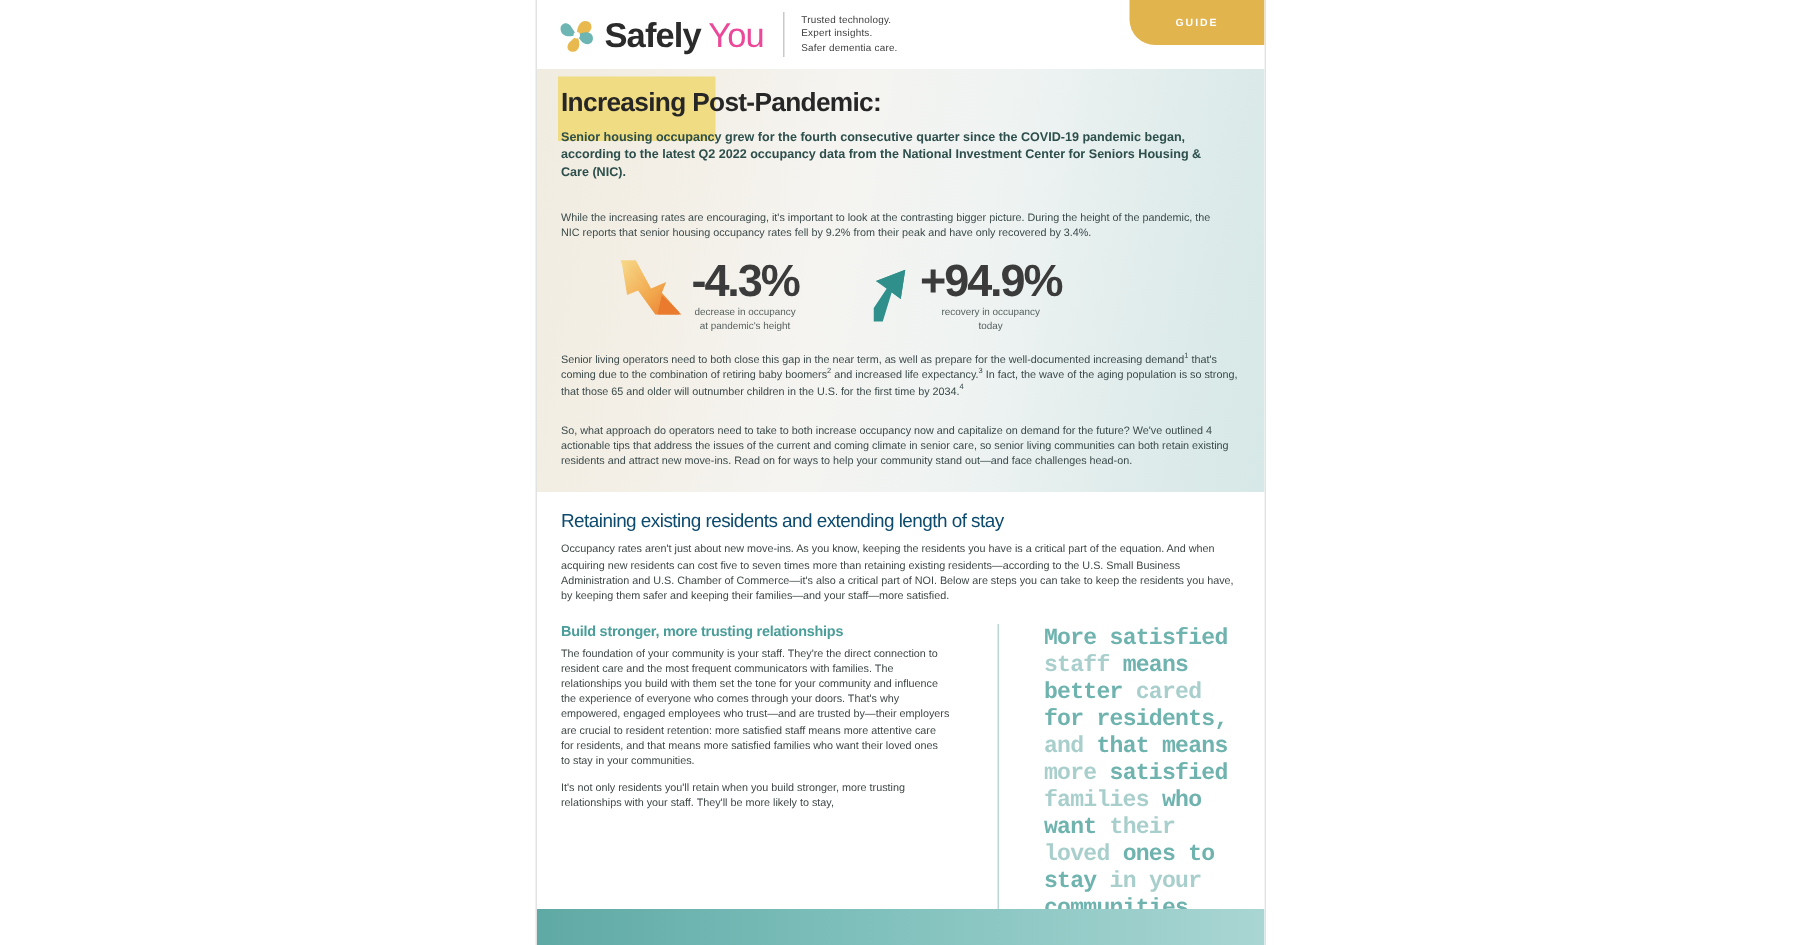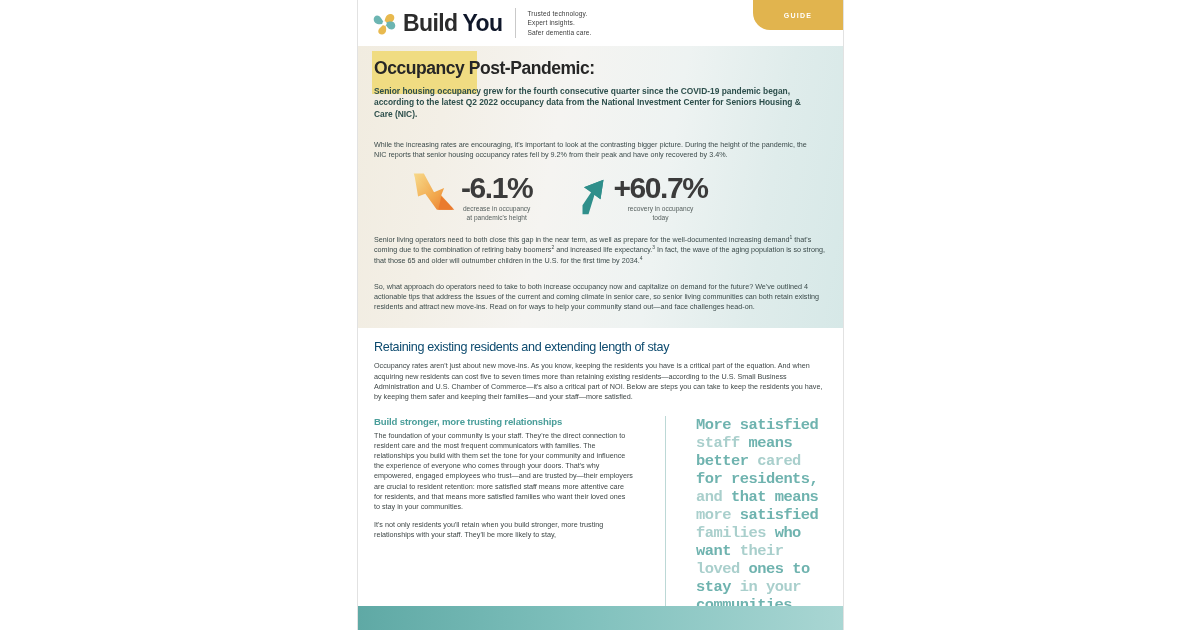--- a/index.html
+++ b/index.html
@@ -34,21 +34,21 @@
   }
   .logo-mark { width: 27px; height: 27px; flex: 0 0 27px; }
   .wordmark {
     margin-left: 5px;
     display: flex;
     align-items: baseline;
     font-weight: 700;
     letter-spacing: -0.6px;
   }
   .wm-safely { font-size: 23px; color: #2b2b2b; }
-  .wm-you { font-size: 23px; color: #0f172a; margin-left: 5px; font-weight: 700; }
+  .wm-you { font-size: 23px; color: #ec4899; margin-left: 5px; font-weight: 400; }
   .tag-sep {
     width: 1px; height: 30px; background: #c9c9c9;
     margin: 0 11px 0 13px;
   }
   .tagline {
     font-size: 6.6px; line-height: 9.4px;
     color: #3d3d3d; letter-spacing: 0.15px;
   }
   .guide-badge {
     position: absolute; right: 0; top: 0;
@@ -185,37 +185,37 @@
           <g>
             <path d="M50 50 C50 24 62 10 78 16 C90 21 90 40 72 48 Z" fill="#e8b94e"></path>
             <path d="M50 50 C72 37 90 42 90 58 C90 72 72 79 60 63 Z" fill="#6cb5b2"></path>
             <path d="M50 50 C62 72 56 90 41 91 C27 92 20 75 37 63 Z" fill="#e8b94e"></path>
             <path d="M50 50 C26 57 11 50 10 35 C9 21 27 13 37 30 Z" fill="#6cb5b2"></path>
             <circle cx="50" cy="50" r="8" fill="#ffffff"></circle>
           </g>
         </svg>
       </span>
       <span class="wordmark">
-        <span class="wm-safely">Build</span>
+        <span class="wm-safely">Safely</span>
         <span class="wm-you">You</span>
       </span>
       <span class="tag-sep"></span>
       <span class="tagline">
         <div>Trusted technology.</div>
         <div>Expert insights.</div>
         <div>Safer dementia care.</div>
       </span>
       <span class="guide-badge">GUIDE</span>
     </div>
 
     <div class="hero">
       <div class="title-hl"></div>
 
       <h1 class="title">
-        <span>Occupancy</span><span class="lite"> Post-Pandemic:</span><br>
+        <span>Increasing</span><span class="lite"> Post-Pandemic:</span><br>
       </h1>
 
       <p class="deck">Senior housing occupancy grew for the fourth consecutive quarter since the COVID-19 pandemic began, according to the latest Q2 2022 occupancy data from the National Investment Center for Seniors Housing &amp; Care (NIC).</p>
       <p class="hero-body">While the increasing rates are encouraging, it's important to look at the contrasting bigger picture. During the height of the pandemic, the NIC reports that senior housing occupancy rates fell by 9.2% from their peak and have only recovered by 3.4%.</p>
 
       <div class="stats">
 
         <div class="stat">
           <span class="stat-arrow">
             <svg viewBox="0 0 60 58" width="44" height="42" aria-hidden="true">
@@ -225,37 +225,37 @@
                   <stop offset="55%" stop-color="#f2a94e"></stop>
                   <stop offset="100%" stop-color="#e9762c"></stop>
                 </linearGradient>
               </defs>
               <path d="M2 2 L16 2 L30 28 L44 22 L40 32 L56 50 L38 50 L22 26 L12 30 Z" fill="url(#gDown)"></path>
               <path d="M3 4 L30 31 L40 26 L36 36 L56 52 L34 52 L18 30 L8 34 Z" fill="url(#gDown)"></path>
               <polygon points="40,34 58,52 36,52" fill="#ea7b2e"></polygon>
             </svg>
           </span>
           <div>
-            <div class="stat-num">-6.1%</div>
+            <div class="stat-num">-4.3%</div>
             <div class="stat-cap">
               <div>decrease in occupancy</div>
               <div>at pandemic's height</div>
             </div>
           </div>
         </div>
 
         <div class="stat">
           <span class="stat-arrow up">
             <svg viewBox="0 0 40 50" width="30" height="38" aria-hidden="true">
               <path d="M6 48 L6 36 L18 18 L8 12 L34 2 L30 28 L22 22 L14 48 Z" fill="#2f8f8b"></path>
               <polygon points="34,2 30,28 8,12" fill="#2f8f8b"></polygon>
             </svg>
           </span>
           <div>
-            <div class="stat-num">+60.7%</div>
+            <div class="stat-num">+94.9%</div>
             <div class="stat-cap">
               <div>recovery in occupancy</div>
               <div>today</div>
             </div>
           </div>
         </div>
       </div>
 
       <p class="hero-p"><span>Senior living operators need to both close this gap in the near term, as well as prepare for the well-documented increasing demand</span><sup>1</sup><span> that's coming due to the combination of retiring baby boomers</span><sup>2</sup><span> and increased life expectancy.</span><sup>3</sup><span> In fact, the wave of the aging population is so strong, that those 65 and older will outnumber children in the U.S. for the first time by 2034.</span><sup>4</sup></p>
 

